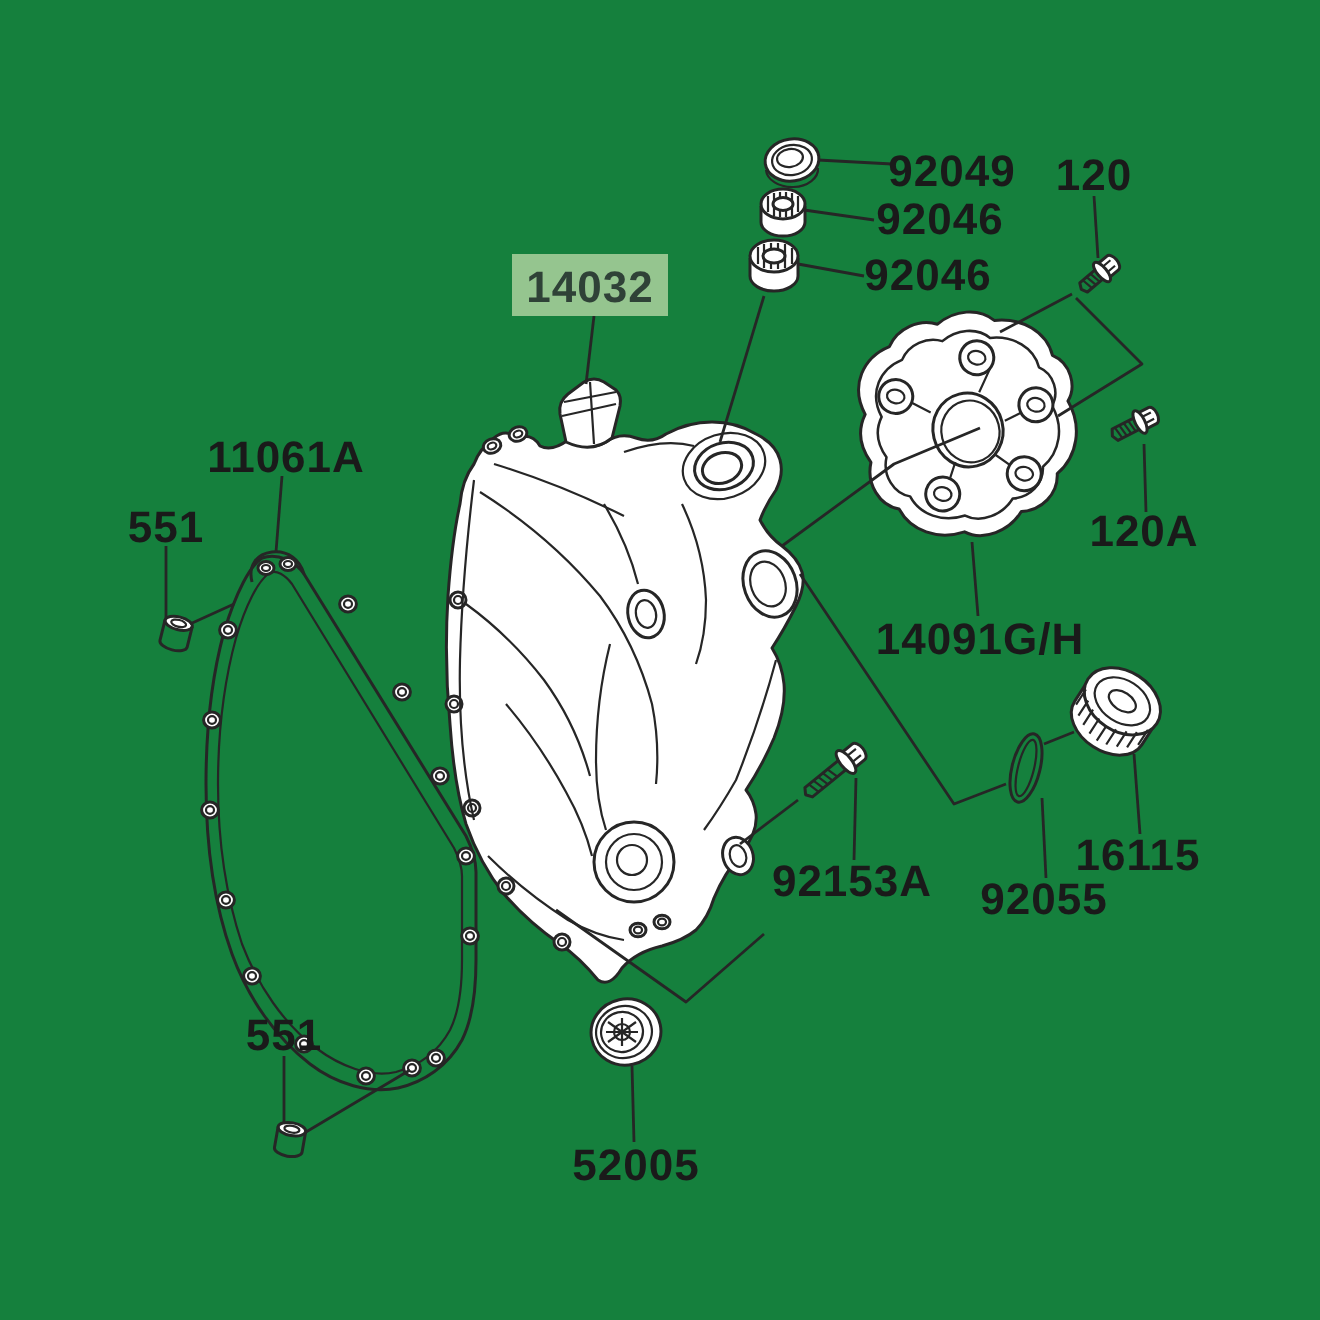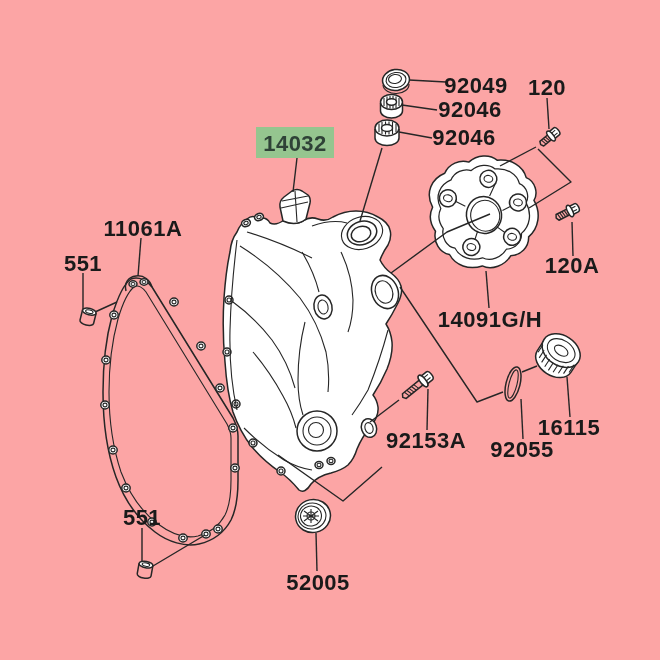--- a/index.html
+++ b/index.html
@@ -1,16 +1,16 @@
 <!DOCTYPE html>
 <html><head>
 <meta charset="utf-8">
 <style>
   html,body{margin:0;padding:0;background:#ffffff;}
-  .stage{position:relative;width:660px;height:660px;background:#fca5a5;overflow:hidden;
+  .stage{position:relative;width:660px;height:660px;background:#15803d;overflow:hidden;
          font-family:"Liberation Sans", sans-serif;}
   svg{display:block}
   
   .s{fill:none;stroke-width:1.5;}
   .wf{fill:#ffffff;stroke-width:1.5;}
   .thin{fill:none;stroke-width:1.1;}
   .ldr{fill:none;stroke-width:1.4;}
   .labels text{font-family:"Liberation Sans", sans-serif;font-weight:bold;font-size:22px;
                letter-spacing:0.5px;text-anchor:middle;}
 </style>

